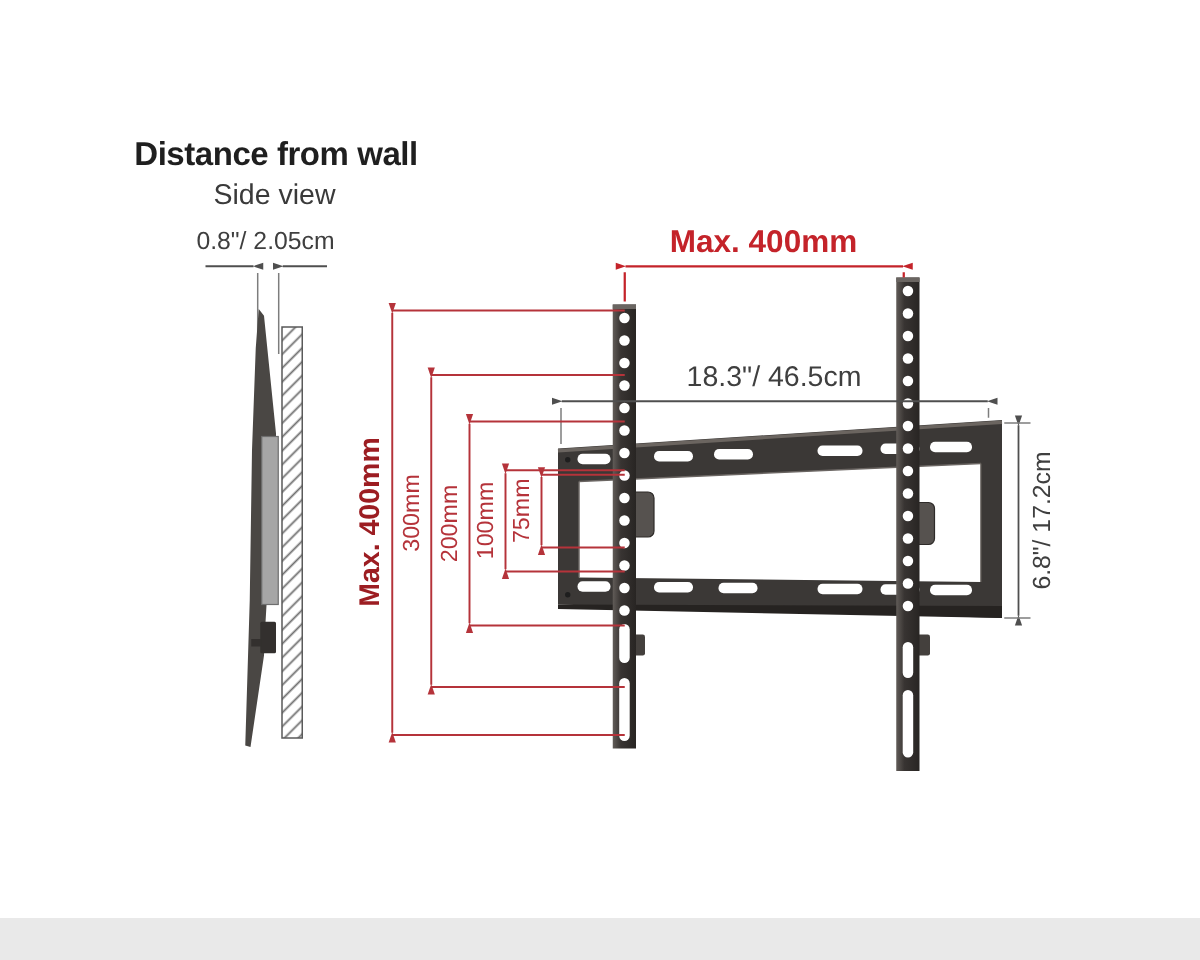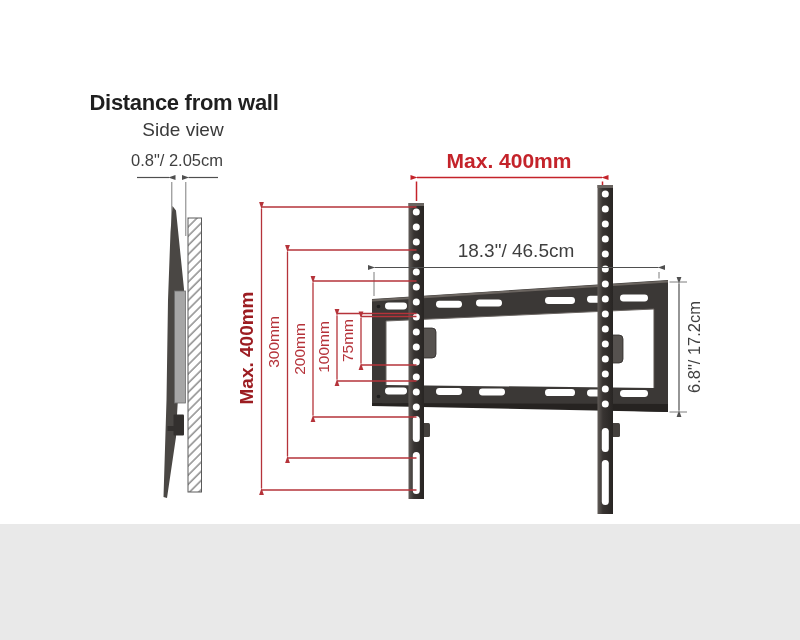--- a/index.html
+++ b/index.html
@@ -1,16 +1,16 @@
 <!DOCTYPE html>
 <html><head>
 <meta charset="utf-8">
 <style>
   html,body{margin:0;padding:0;background:#e9e9e9;}
-  .stage{position:relative;width:800px;height:524px;background:#ffffff;overflow:hidden;
+  .stage{position:relative;width:800px;height:612px;background:#ffffff;overflow:hidden;
          font-family:"Liberation Sans", sans-serif;}
   svg{position:absolute;left:0;top:0;display:block;}
   text{font-family:"Liberation Sans", sans-serif;}
   .t-heading{font-size:22px;font-weight:bold;fill:#1f1f1f;letter-spacing:-0.3px;}
   .t-sub{font-size:19px;fill:#3a3a3a;}
   .t-dim{font-size:16.5px;fill:#3f3f3f;}
   .t-dim-lg{font-size:19px;fill:#3f3f3f;}
   .t-accent{font-size:21px;font-weight:bold;fill:#c4232a;}
   .t-darkred{font-size:19px;font-weight:bold;fill:#9c1d22;}
   .t-red-sm{font-size:15.5px;fill:#b5333a;}

